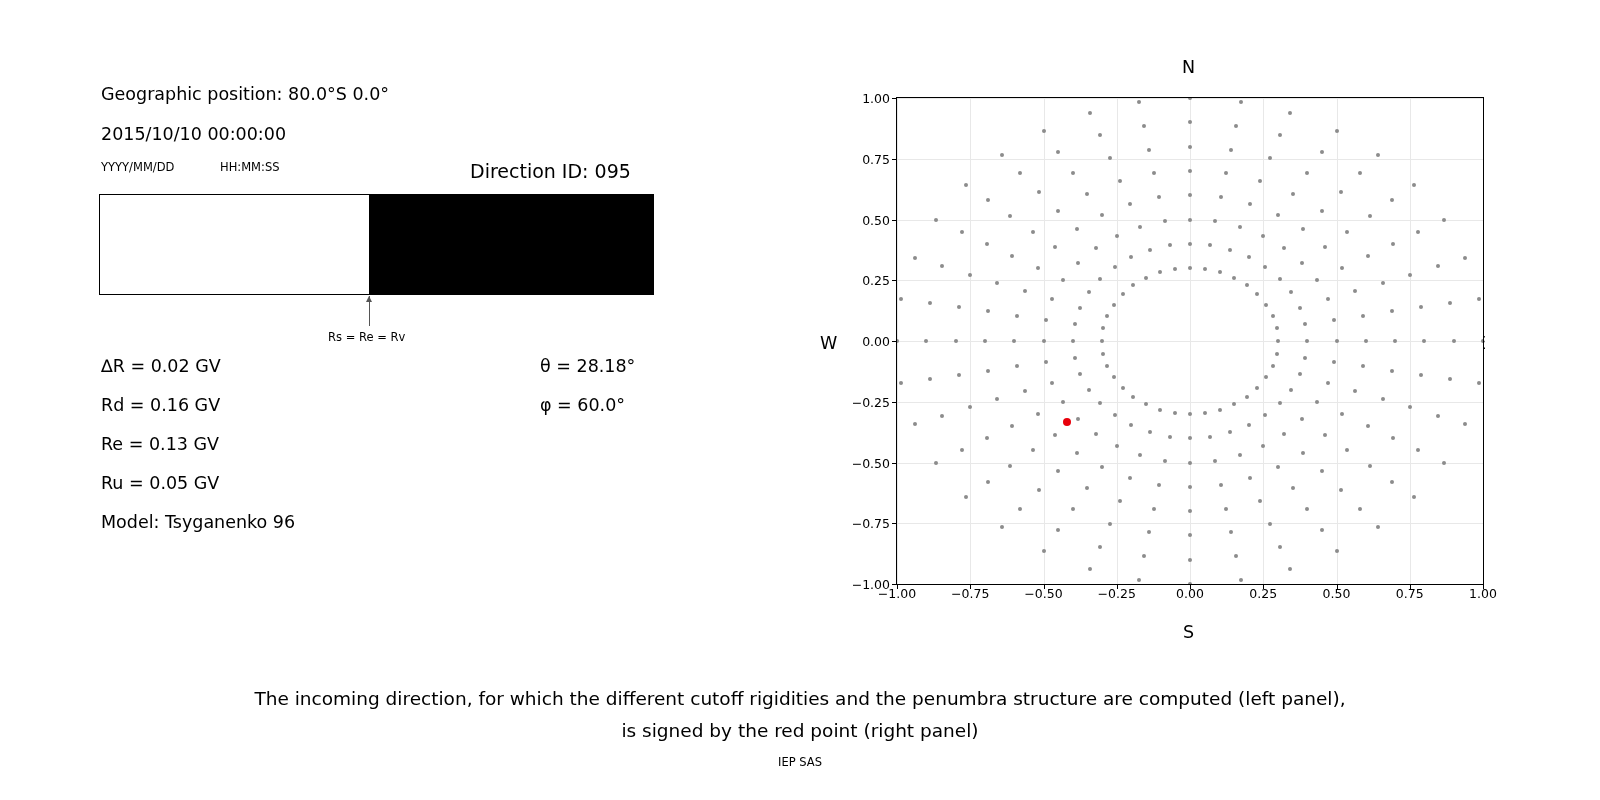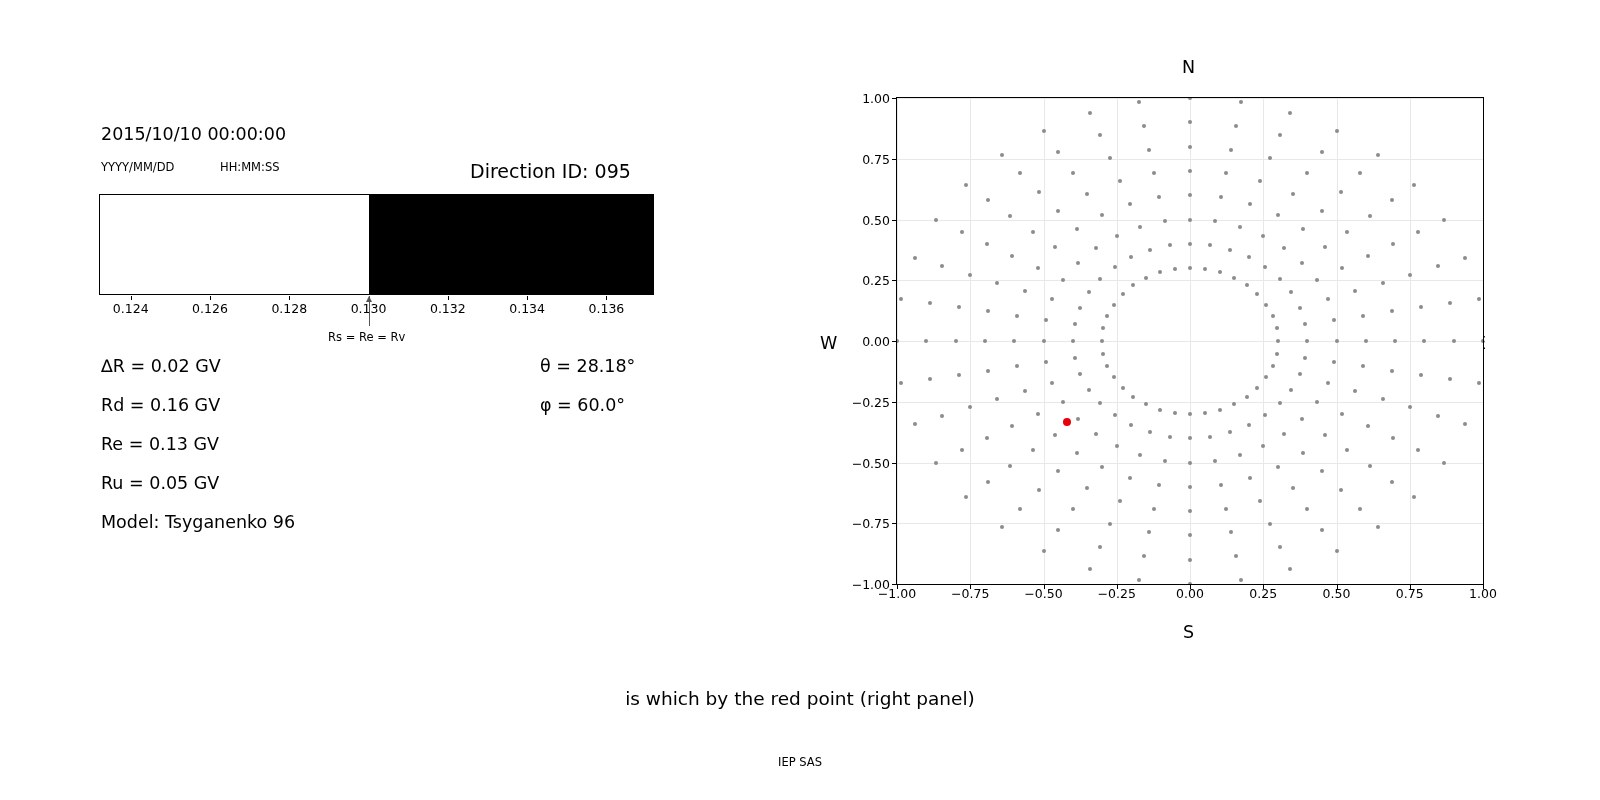--- a/index.html
+++ b/index.html
@@ -236,45 +236,30 @@
     width: 1600px;
     text-align: center;
     font-size: 11.5px;
   }
 </style>
 </head>
 <body>
 
 <div id="left-panel">
 
+  <div class="txt" id="geo-position">Geographic position: 80.0°S 0.0°</div>
   <div class="txt" id="datetime">2015/10/10 00:00:00</div>
   <div class="txt" id="fmt-date">YYYY/MM/DD</div>
   <div class="txt" id="fmt-time">HH:MM:SS</div>
   <div class="txt" id="direction-id">Direction ID: 095</div>
 
   <div id="penumbra-axes">
     <div id="penumbra-black" style="left: 268.6px; width: 284.4px; background: rgb(0, 0, 0);"></div>
   </div>
 
-  <div id="penumbra-ticks">
-      <div class="tickmark" style="left: 31.7143px;"></div>
-      <div class="ticklabel" style="left: 31.7143px;">0.124</div>
-      <div class="tickmark" style="left: 111px;"></div>
-      <div class="ticklabel" style="left: 111px;">0.126</div>
-      <div class="tickmark" style="left: 190.286px;"></div>
-      <div class="ticklabel" style="left: 190.286px;">0.128</div>
-      <div class="tickmark" style="left: 269.571px;"></div>
-      <div class="ticklabel" style="left: 269.571px;">0.130</div>
-      <div class="tickmark" style="left: 348.857px;"></div>
-      <div class="ticklabel" style="left: 348.857px;">0.132</div>
-      <div class="tickmark" style="left: 428.143px;"></div>
-      <div class="ticklabel" style="left: 428.143px;">0.134</div>
-      <div class="tickmark" style="left: 507.429px;"></div>
-      <div class="ticklabel" style="left: 507.429px;">0.136</div>
-    </div>
   <div id="rs-arrow" style="left: 368.571px;"></div>
   <div class="txt" id="rs-label">Rs = Re = Rv</div>
 
   <div class="txt val" id="dr">∆R = 0.02 GV</div>
   <div class="txt val" id="rd">Rd = 0.16 GV</div>
   <div class="txt val" id="re">Re = 0.13 GV</div>
   <div class="txt val" id="ru">Ru = 0.05 GV</div>
   <div class="txt val" id="model">Model: Tsyganenko 96</div>
   <div class="txt val" id="theta">θ = 28.18°</div>
   <div class="txt val" id="phi">φ = 60.0°</div>
@@ -627,15 +612,16 @@
     <div class="ytick" style="top: 280.25px;">0.25</div>
     <div class="ytickmark" style="top: 219.5px;"></div>
     <div class="ytick" style="top: 219.5px;">0.50</div>
     <div class="ytickmark" style="top: 158.75px;"></div>
     <div class="ytick" style="top: 158.75px;">0.75</div>
     <div class="ytickmark" style="top: 98px;"></div>
     <div class="ytick" style="top: 98px;">1.00</div>
   </div>
 
 <div id="caption">
-  <div>is which by the red point (right panel)</div>
+  <div>The incoming direction, for which the different cutoff rigidities and the penumbra structure are computed (left panel),</div>
+  <div>is signed by the red point (right panel)</div>
 </div>
 <div id="credit">IEP SAS</div>
 
 </body></html>

